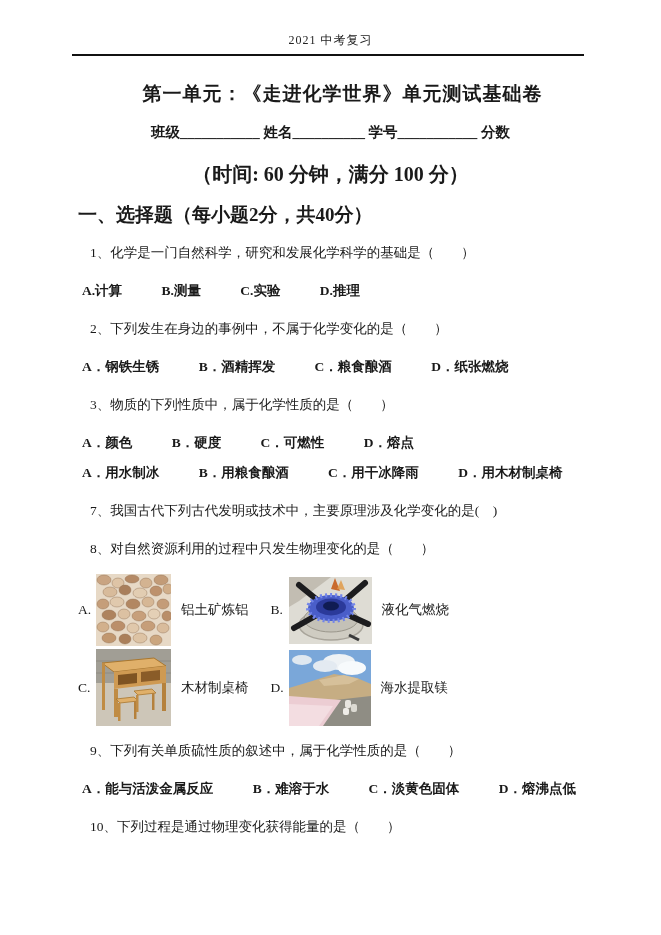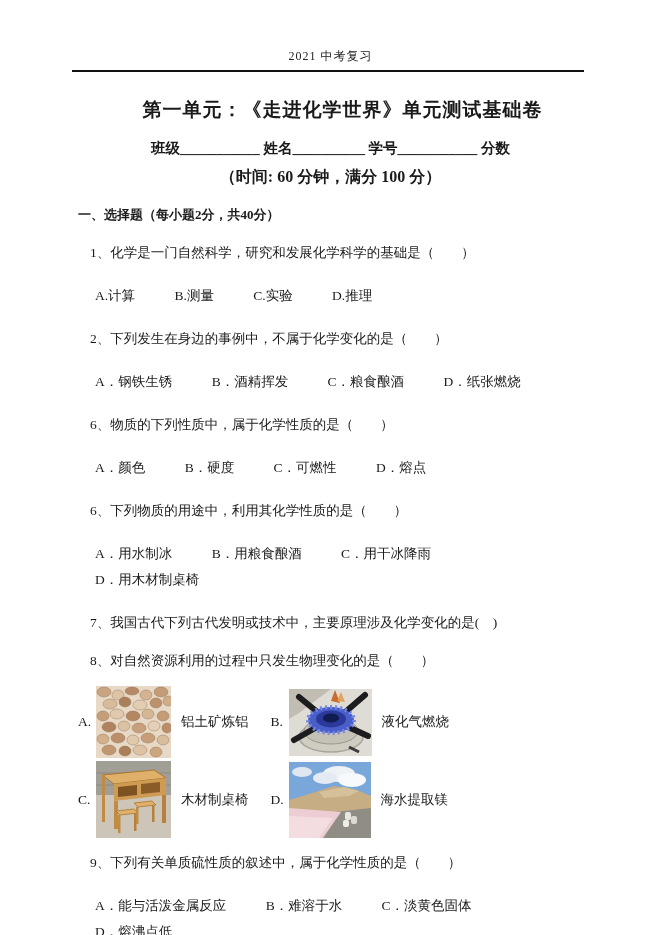--- a/index.html
+++ b/index.html
@@ -1,29 +1,29 @@
 <!DOCTYPE html>
 <html lang="zh"><head>
 <meta charset="utf-8">
 <style>
   html,body{margin:0;padding:0;}
   body{
     width:661px;height:935px;background:#ffffff;
     font-family:"Liberation Serif","DejaVu Serif",serif;
     color:#1a1a1a;overflow:hidden;
   }
-  .header-note{text-align:center;font-size:12px;padding-top:48px;color:#222;letter-spacing:1px;}
+  .header-note{text-align:center;font-size:12px;padding-top:32px;color:#222;letter-spacing:1px;}
   .rule{width:512px;margin:5px 0 0 72px;border:none;border-top:2px solid #111;}
   .title{text-align:center;font-size:19px;font-weight:bold;margin:25px 0 0;letter-spacing:1px;padding-left:24px;}
   .info{text-align:center;font-size:14.5px;font-weight:bold;margin-top:16px;}
-  .meta{text-align:center;font-size:16px;font-weight:bold;margin-top:9px;}
+  .meta{text-align:center;font-size:20px;font-weight:bold;margin-top:19px;}
   .content{margin:13px 70px 0 78px;font-size:13.5px;}
-  .section{font-size:13px;font-weight:bold;margin:0;line-height:27px;}
+  .section{font-size:19px;font-weight:bold;margin:0;line-height:27px;}
   .qt{margin:12px;line-height:26px;text-align:justify;}
-  .opts{margin:17px;line-height:26px;}
+  .opts{margin:4px;line-height:26px;font-weight:bold;}
   .opt{display:inline-block;margin-right:36px;white-space:nowrap;}
   .opt:last-child{margin-right:0;}
   .fig-row{display:flex;align-items:center;margin:3px 0;}
   .fig-opt{display:flex;align-items:center;}
   .fig-opt + .fig-opt{margin-left:22px;}
   .fig-letter{width:18px;flex:0 0 auto;}
   .fig-caption{margin-left:10px;white-space:nowrap;}
   .fig-img{display:block;flex:0 0 auto;}
 </style>
 </head>
@@ -55,33 +55,32 @@
     <p class="qt">2、下列发生在身边的事例中，不属于化学变化的是（　　）</p>
     <p class="opts">
       <span class="opt">A．钢铁生锈</span>
       <span class="opt">B．酒精挥发</span>
       <span class="opt">C．粮食酿酒</span>
       <span class="opt">D．纸张燃烧</span>
     </p>
   </section>
 
   <section>
-    <p class="qt">6、物质的下列性质中，属于化学性质的是（　　）</p>
+    <p class="qt">3、物质的下列性质中，属于化学性质的是（　　）</p>
     <p class="opts">
       <span class="opt">A．颜色</span>
       <span class="opt">B．硬度</span>
       <span class="opt">C．可燃性</span>
       <span class="opt">D．熔点</span>
     </p>
   </section>
 
 
 
   <section>
-    <p class="qt">6、下列物质的用途中，利用其化学性质的是（　　）</p>
     <p class="opts">
       <span class="opt">A．用水制冰</span>
       <span class="opt">B．用粮食酿酒</span>
       <span class="opt">C．用干冰降雨</span>
       <span class="opt">D．用木材制桌椅</span>
     </p>
   </section>
 
   <section>
     <p class="qt">7、我国古代下列古代发明或技术中，主要原理涉及化学变化的是(　)</p>

